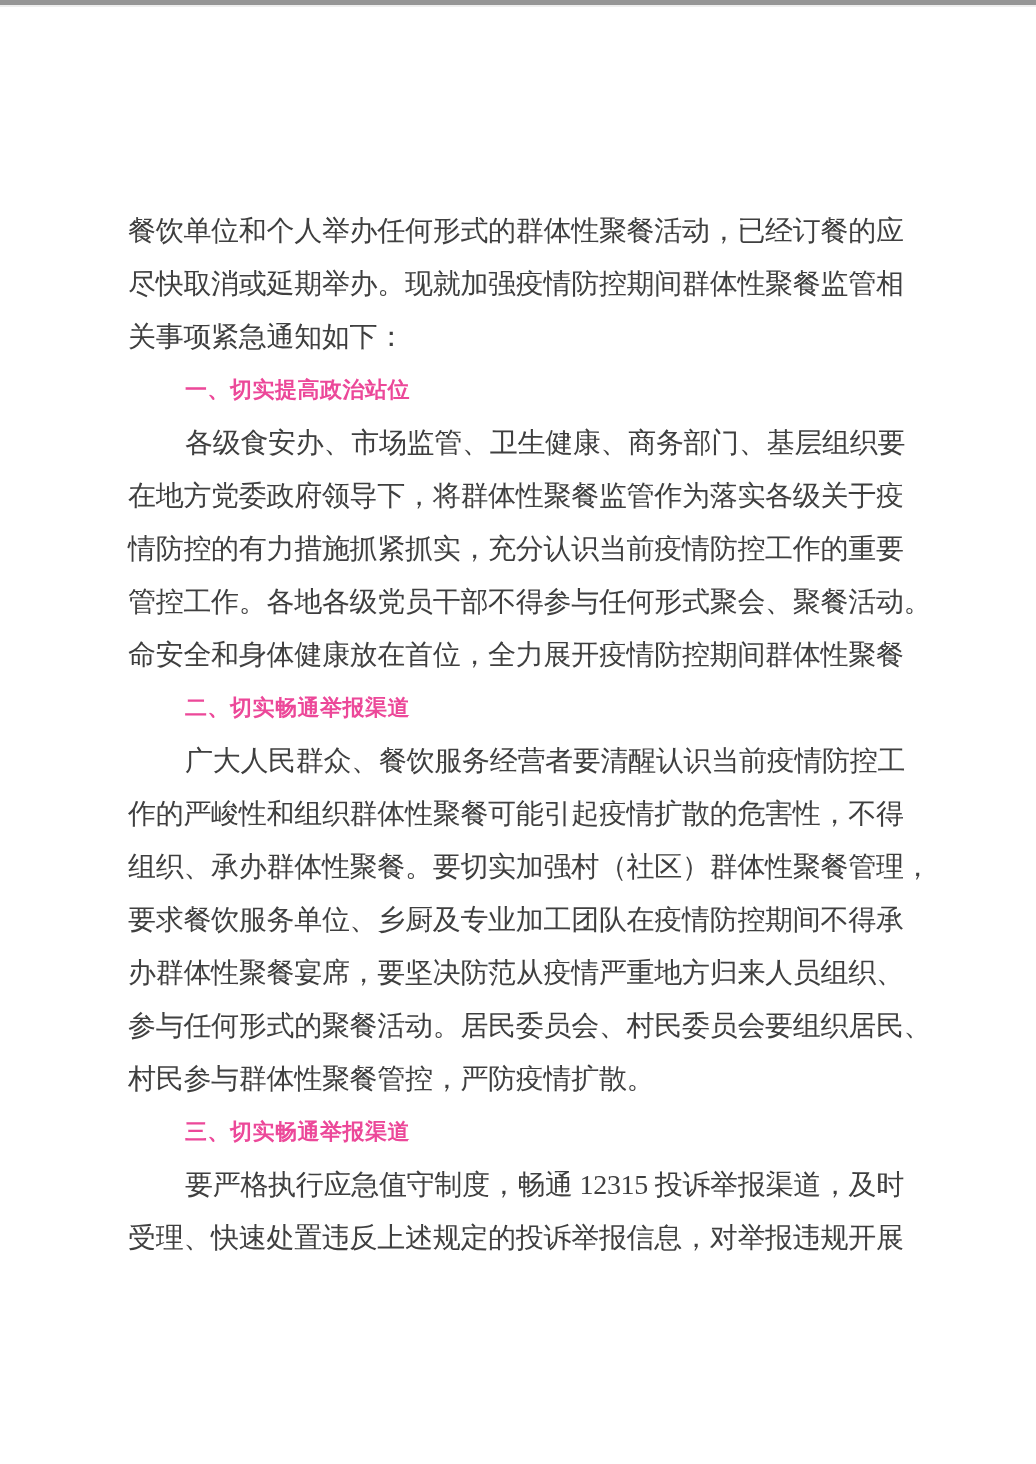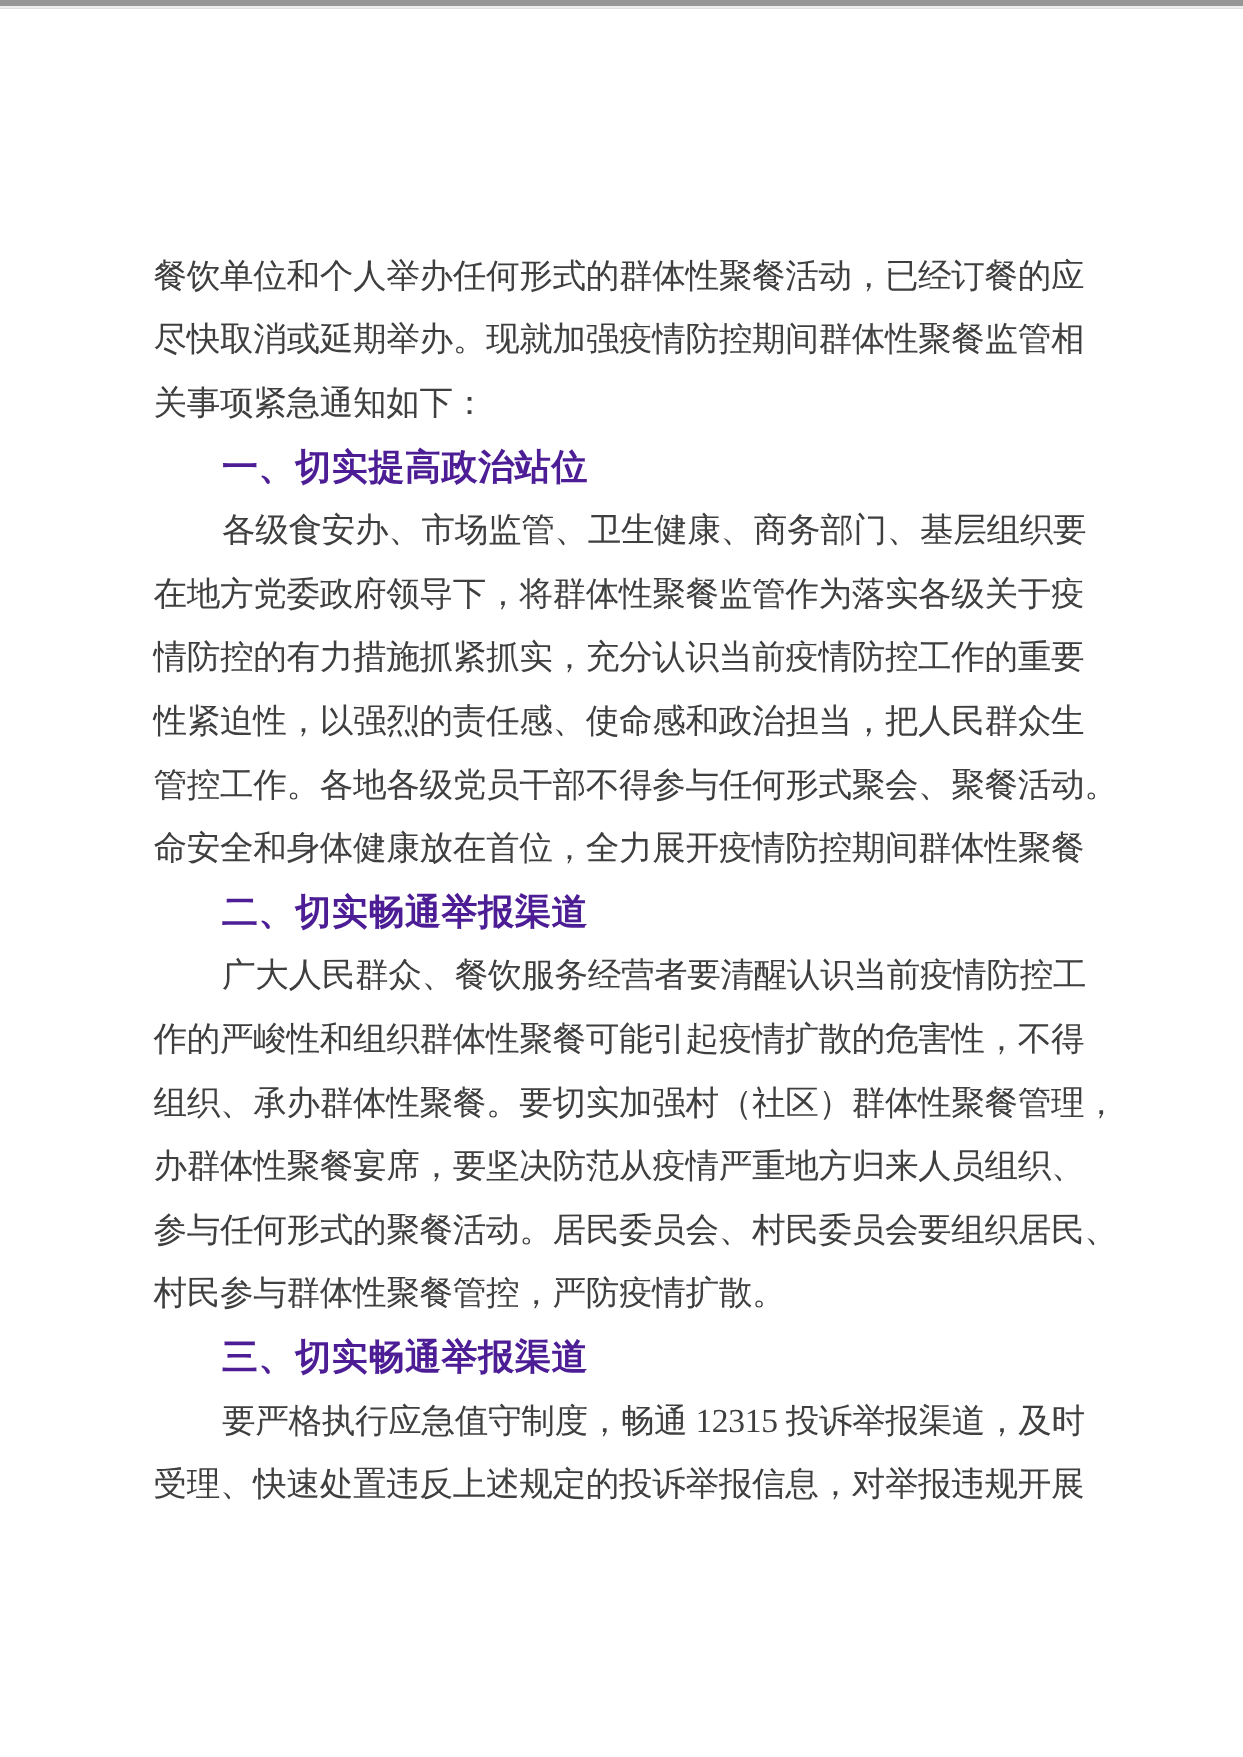--- a/index.html
+++ b/index.html
@@ -37,22 +37,22 @@
     letter-spacing: -0.3px;
     white-space: nowrap;
     text-rendering: optimizeLegibility;
   }
   .indent {
     padding-left: 57px;
   }
   .heading {
     font-family: Liberation Sans, sans-serif;
     font-weight: bold;
-    font-size: 30px;
-    color: #4c1d95;
+    font-size: 22px;
+    color: #ec4899;
     letter-spacing: 0.5px;
   }
   .page-number {
     position: absolute;
     left: 128px;
     top: 1382px;
     height: 30px;
     line-height: 30px;
     font-size: 22px;
     letter-spacing: 7px;
@@ -69,28 +69,28 @@
   <div class="content">
 
     <div class="line">餐饮单位和个人举办任何形式的群体性聚餐活动，已经订餐的应</div>
     <div class="line">尽快取消或延期举办。现就加强疫情防控期间群体性聚餐监管相</div>
     <div class="line">关事项紧急通知如下：</div>
 
     <div class="line heading indent">一、切实提高政治站位</div>
     <div class="line indent">各级食安办、市场监管、卫生健康、商务部门、基层组织要</div>
     <div class="line">在地方党委政府领导下，将群体性聚餐监管作为落实各级关于疫</div>
     <div class="line">情防控的有力措施抓紧抓实，充分认识当前疫情防控工作的重要</div>
-    <div class="line">性紧迫性，以强烈的责任感、使命感和政治担当，把人民群众生</div>
     <div class="line">管控工作。各地各级党员干部不得参与任何形式聚会、聚餐活动。</div>
     <div class="line">命安全和身体健康放在首位，全力展开疫情防控期间群体性聚餐</div>
 
     <div class="line heading indent">二、切实畅通举报渠道</div>
     <div class="line indent">广大人民群众、餐饮服务经营者要清醒认识当前疫情防控工</div>
     <div class="line">作的严峻性和组织群体性聚餐可能引起疫情扩散的危害性，不得</div>
     <div class="line">组织、承办群体性聚餐。要切实加强村（社区）群体性聚餐管理，</div>
+    <div class="line">要求餐饮服务单位、乡厨及专业加工团队在疫情防控期间不得承</div>
     <div class="line">办群体性聚餐宴席，要坚决防范从疫情严重地方归来人员组织、</div>
     <div class="line">参与任何形式的聚餐活动。居民委员会、村民委员会要组织居民、</div>
     <div class="line">村民参与群体性聚餐管控，严防疫情扩散。</div>
 
     <div class="line heading indent">三、切实畅通举报渠道</div>
     <div class="line indent">要严格执行应急值守制度，畅通 12315 投诉举报渠道，及时</div>
     <div class="line">受理、快速处置违反上述规定的投诉举报信息，对举报违规开展</div>
   </div>
 
   <div class="page-number">- 2 -</div>

